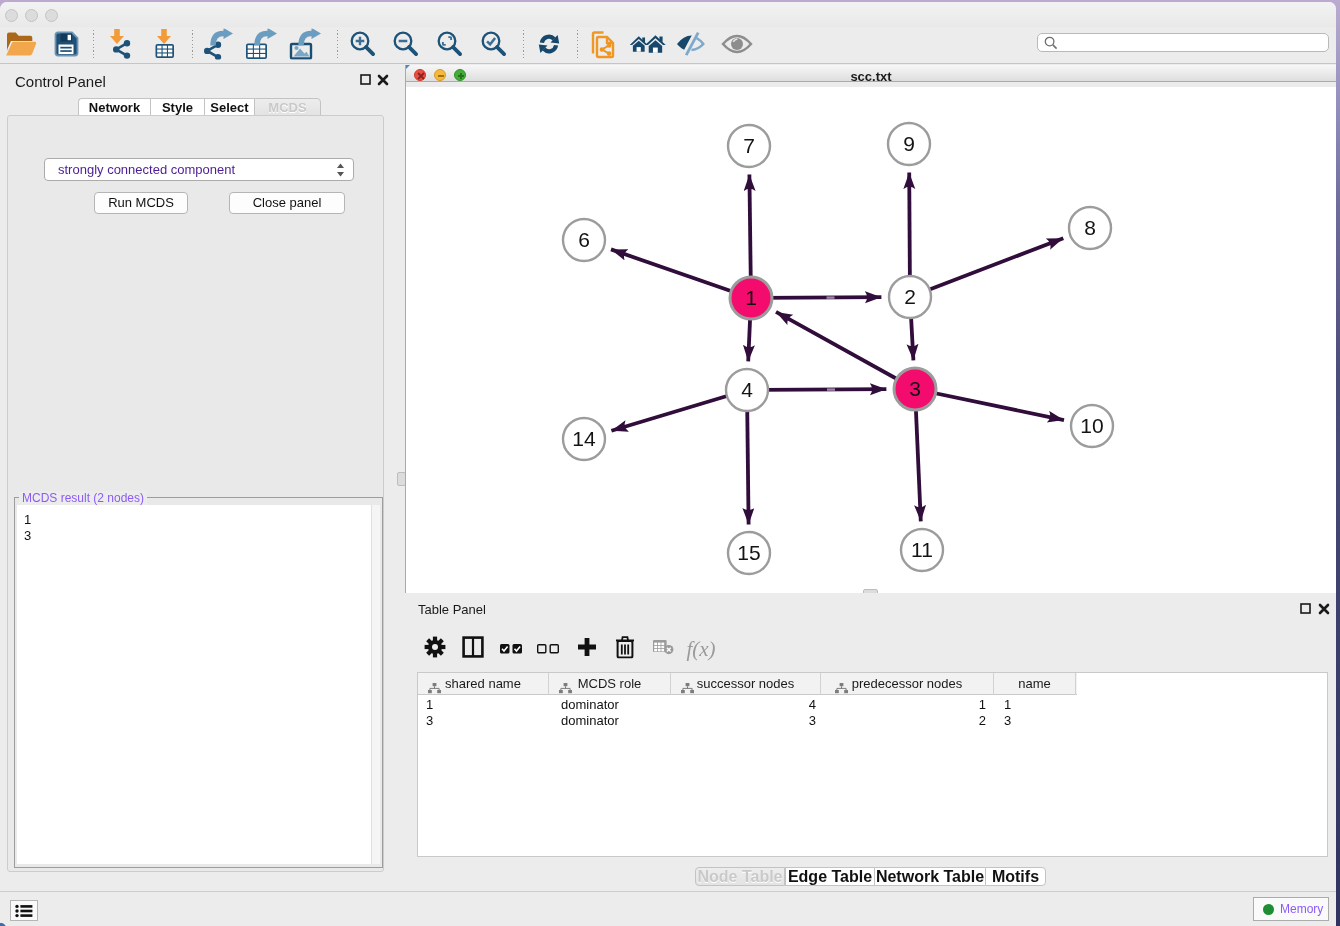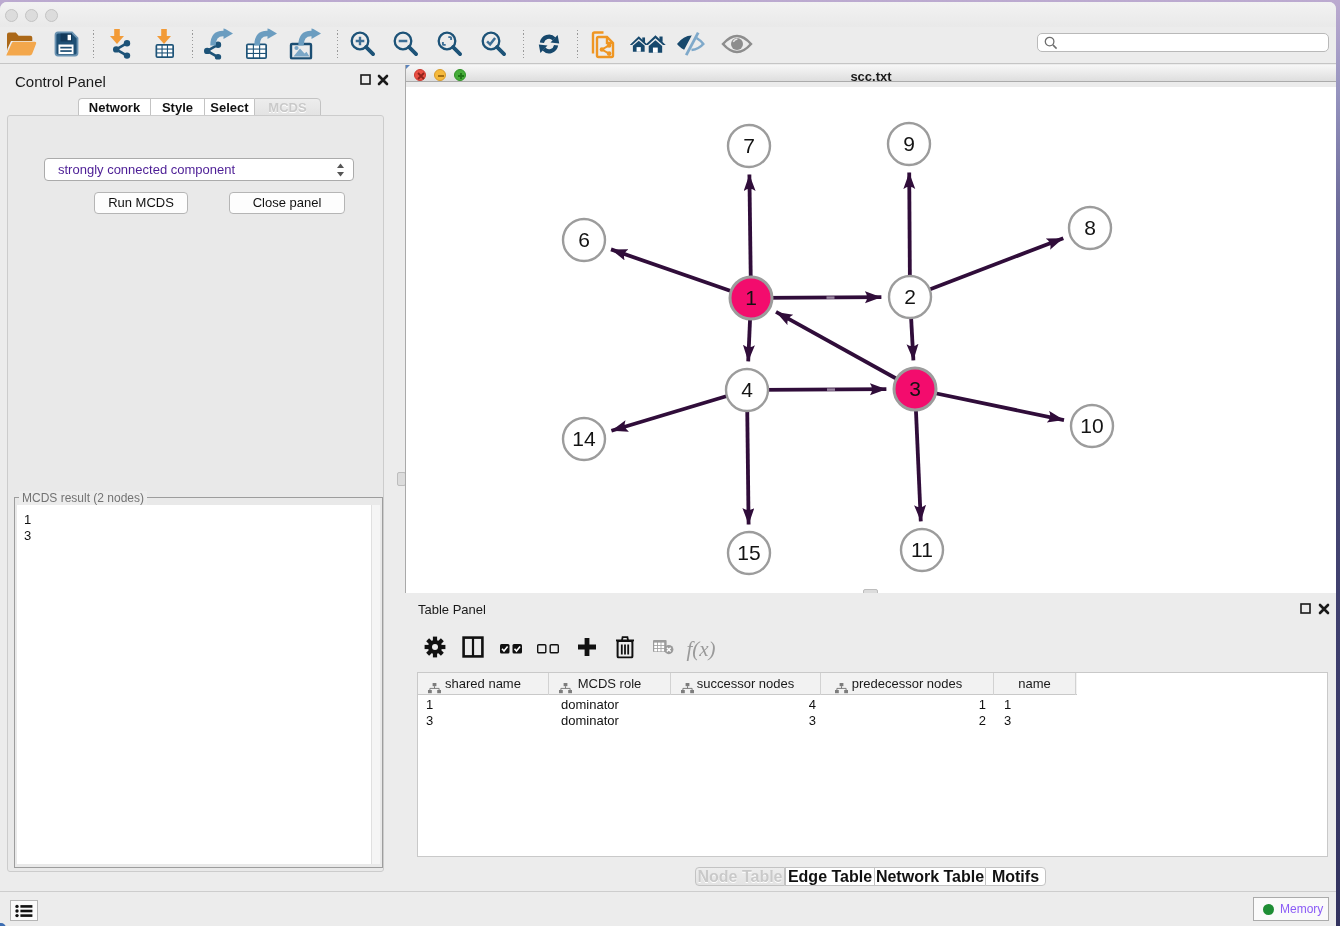--- a/index.html
+++ b/index.html
@@ -39,21 +39,21 @@
   border:1px solid #cccccc; border-radius:3px; background:#e9e9e9; }
 #cp .optlabel { position:absolute; left:8px; width:391px; text-align:center; top:72px; font-size:13px; color:#1a1a1a; }
 #dd { position:absolute; left:44px; top:93px; width:310px; height:23px; background:#fff;
   border:1px solid #ababab; border-radius:4px; font-size:13px; color:#4c1d95;
   line-height:21px; padding-left:13px; }
 .btn { position:absolute; height:22px; background:#fdfdfd; border:1px solid #b5b5b5;
   border-radius:4px; font-size:13px; color:#111; text-align:center; line-height:20px; }
 #fs { position:absolute; left:14px; top:426px; width:369px; height:377px; }
 #fs .bd { position:absolute; left:0; top:6px; right:0; bottom:0; border:1px solid #9d9d9d; }
 #fs .lg { position:absolute; left:5px; top:0; background:#ececec; padding:0 3px;
-  font-size:12px; color:#737373; }
+  font-size:12px; color:#8b5cf6; }
 #fs .ta { position:absolute; left:3px; top:14px; right:3px; bottom:4px; background:#fff;
   font-size:13px; color:#111; padding:7px 0 0 7px; line-height:16px; }
 #fs .sb { position:absolute; right:3px; top:14px; width:9px; bottom:4px;
   background:#f5f5f5; border-left:1px solid #e0e0e0; }
 
 
 #vsplit-grip { position:absolute; left:397px; top:470px; width:9px; height:14px;
   background:#dcdcdc; border:1px solid #bdbdbd; border-radius:2px; }
 #hsplit-grip { position:absolute; left:863px; top:587px; width:15px; height:7px;
   background:#dcdcdc; border:1px solid #bdbdbd; border-radius:2px; }

